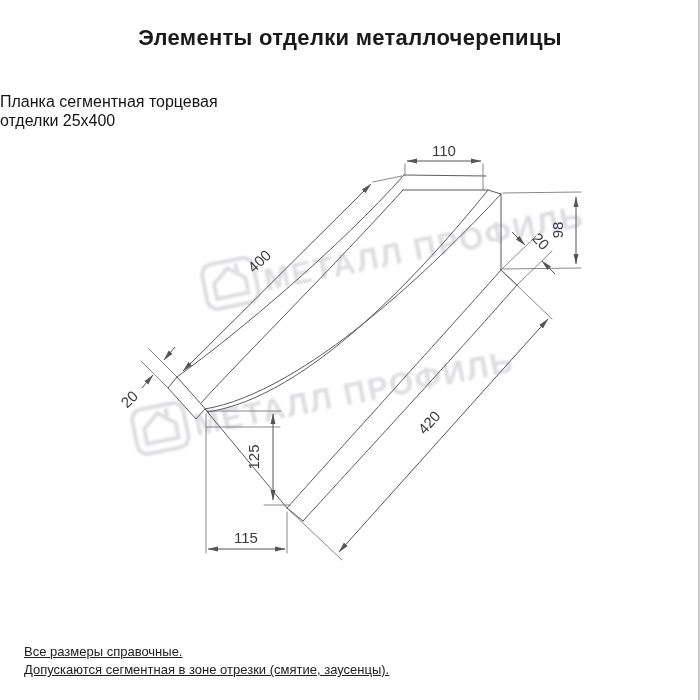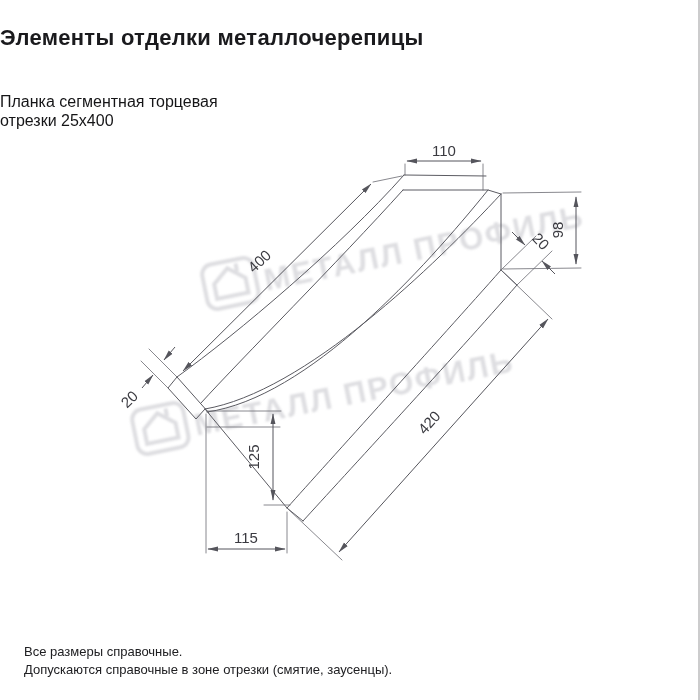--- a/index.html
+++ b/index.html
@@ -2,47 +2,47 @@
 <html><head>
 <meta charset="utf-8">
 <style>
   html,body{margin:0;padding:0;}
   body{
     width:700px;height:700px;position:relative;overflow:hidden;
     background:#ffffff;
     font-family:"Liberation Sans", sans-serif;
   }
   .title{
-    position:absolute;top:25px;left:0;width:700px;
+    position:absolute;top:25px;left:0;width:700px;text-align:center;
     font-size:22px;font-weight:bold;color:#1a1a1d;letter-spacing:.3px;
   }
   .subtitle{
     position:absolute;top:93px;left:0;width:700px;text-align:left;
     font-size:16px;color:#151517;line-height:18.5px;
   }
   .footer{
     position:absolute;left:24px;top:643px;width:650px;
-    font-size:13px;color:#202023;line-height:18px;
+    font-size:13px;color:#202023;line-height:18px;text-decoration:underline;
   }
   svg.drawing{position:absolute;left:0;top:0;}
   .edge{stroke:#5b5b62;stroke-width:1;fill:none;stroke-linecap:round;}
   .ext{stroke:#6a6a71;stroke-width:.8;fill:none;stroke-linecap:round;}
   .dim{stroke:#55555c;stroke-width:1;fill:none;}
   .dimtext{font-family:"Liberation Sans",sans-serif;font-size:15px;fill:#3a3a40;}
   .wmtext{font-family:"Liberation Sans",sans-serif;font-weight:bold;letter-spacing:2px;}
   .scan-edge{stroke:#cccccd;stroke-width:2;}
 </style>
 </head>
 <body>
 
 <div class="title">Элементы отделки металлочерепицы</div>
 
 <div class="subtitle">
   <div>Планка сегментная торцевая</div>
-  <div>отрезки 25х400</div>
+  <div>отделки 25х400</div>
 </div>
 
 <svg class="drawing" width="700" height="700" viewBox="0 0 700 700">
   <defs>
     <marker id="arw" viewBox="0 0 10 6" refX="9.4" refY="3" markerWidth="11" markerHeight="7" orient="auto-start-reverse">
       <path d="M0,0.7 L10,3 L0,5.3 Z" fill="#55555c"></path>
     </marker>
     <filter id="wblur" x="-10%" y="-10%" width="120%" height="120%">
       <feGaussianBlur stdDeviation="0.9"></feGaussianBlur>
     </filter>
@@ -131,14 +131,14 @@
     <text class="dimtext" transform="translate(133,403) rotate(-44)" text-anchor="middle">20</text>
     <text class="dimtext" transform="translate(259,457) rotate(-90)" text-anchor="middle">125</text>
     <text class="dimtext" x="246" y="543" text-anchor="middle">115</text>
   </g>
 
   <line class="scan-edge" x1="699" y1="0" x2="699" y2="700"></line>
 </svg>
 
 <div class="footer">
   <div>Все размеры справочные.</div>
-  <div>Допускаются справочные в зоне отрезки (смятие, заусенцы).</div>
+  <div>Допускаются сегментная в зоне отрезки (смятие, заусенцы).</div>
 </div>
 
 </body></html>

